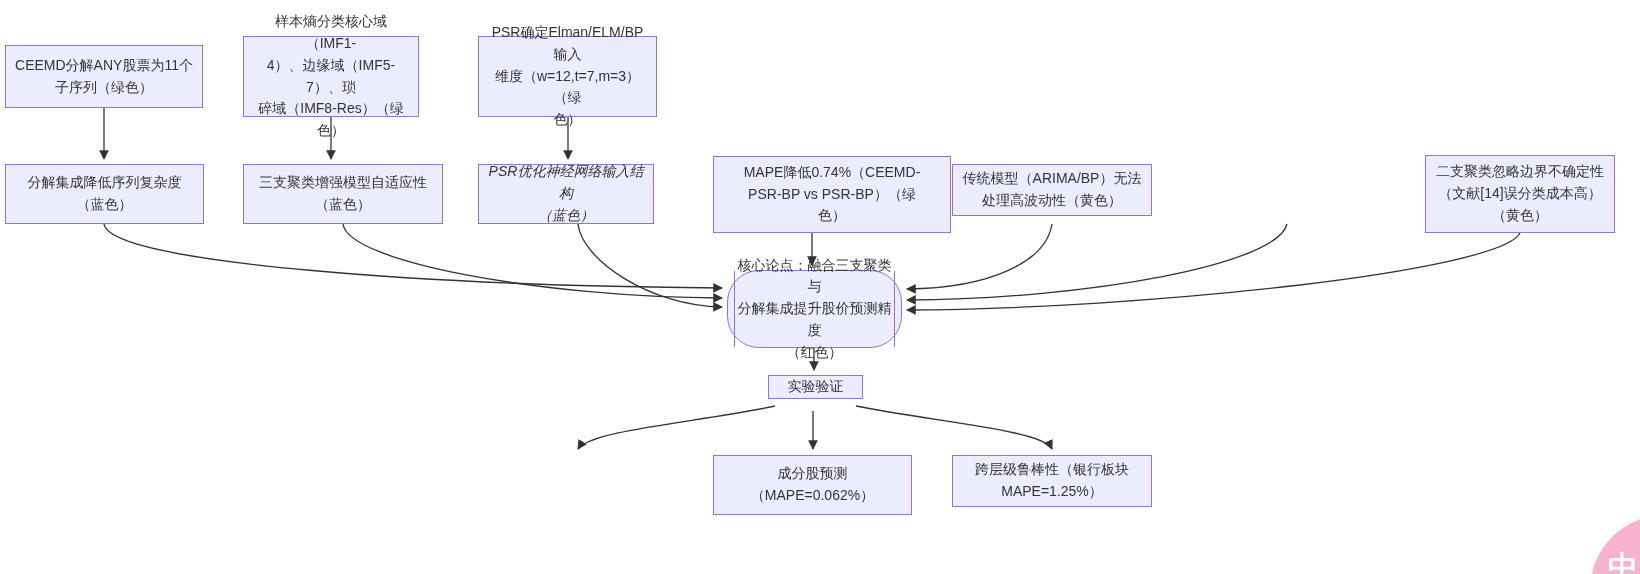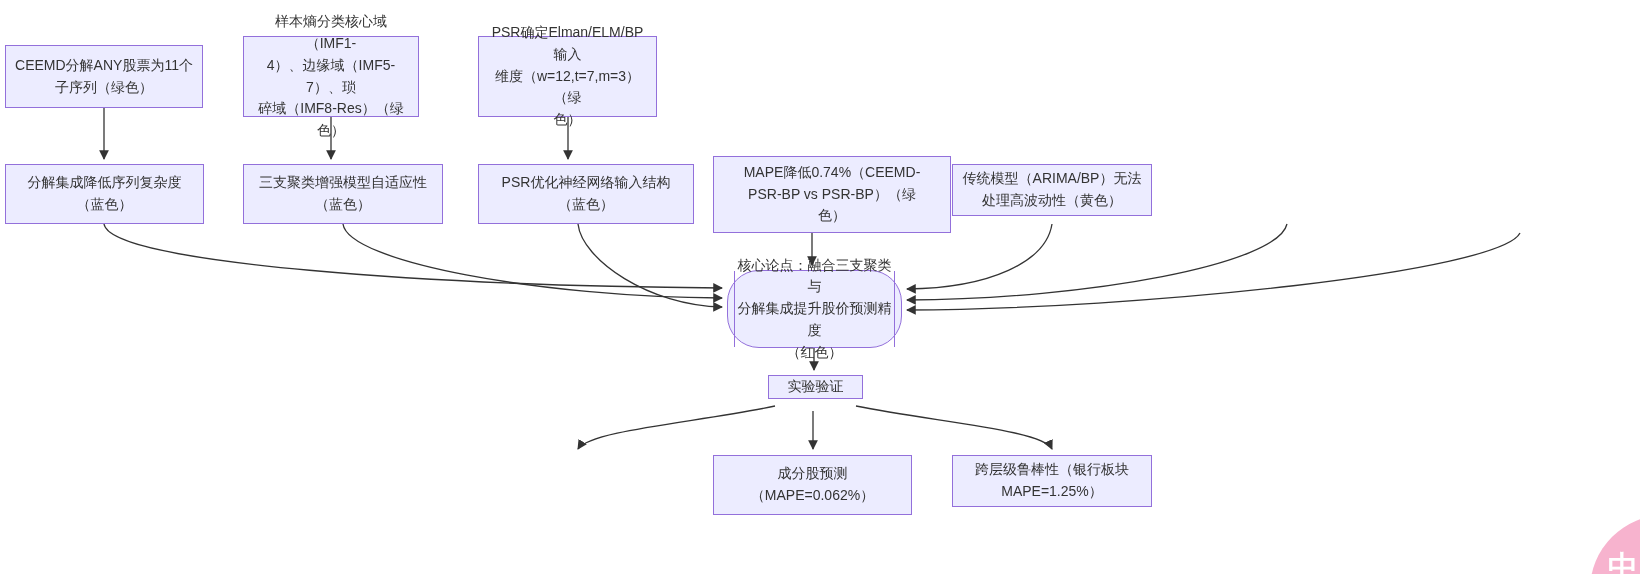--- a/index.html
+++ b/index.html
@@ -111,32 +111,37 @@
   </div>
 
   <div class="node" style="left:5px; top:164px; width:199px; height:60px;">
     <span>分解集成降低序列复杂度
 （蓝色）</span>
   </div>
   <div class="node" style="left:243px; top:164px; width:200px; height:60px;">
     <span>三支聚类增强模型自适应性
 （蓝色）</span>
   </div>
-  <div class="node" style="left:478px; top:164px; width:216px; height:60px;">
+  <div class="node" style="left:478px; top:164px; width:176px; height:60px;font-style:italic;">
     <span>PSR优化神经网络输入结构
 （蓝色）</span>
   </div>
   <div class="node" style="left:713px; top:156px; width:238px; height:77px;">
     <span>MAPE降低0.74%（CEEMD-
 PSR-BP vs PSR-BP）（绿
 色）</span>
   </div>
   <div class="node" style="left:952px; top:164px; width:200px; height:52px;">
     <span>传统模型（ARIMA/BP）无法
 处理高波动性（黄色）</span>
+  </div>
+  <div class="node" style="left:1425px; top:155px; width:190px; height:78px;">
+    <span>二支聚类忽略边界不确定性
+（文献[14]误分类成本高）
+（黄色）</span>
   </div>
 
   <div class="node subroutine" style="left:727px; top:270px; width:175px; height:78px;border-radius:32px;">
     <span>核心论点：融合三支聚类与
 分解集成提升股价预测精度
 （红色）</span>
   </div>
 
   <div class="node" style="left:768px; top:375px; width:95px; height:24px;">
     <span>实验验证</span>

